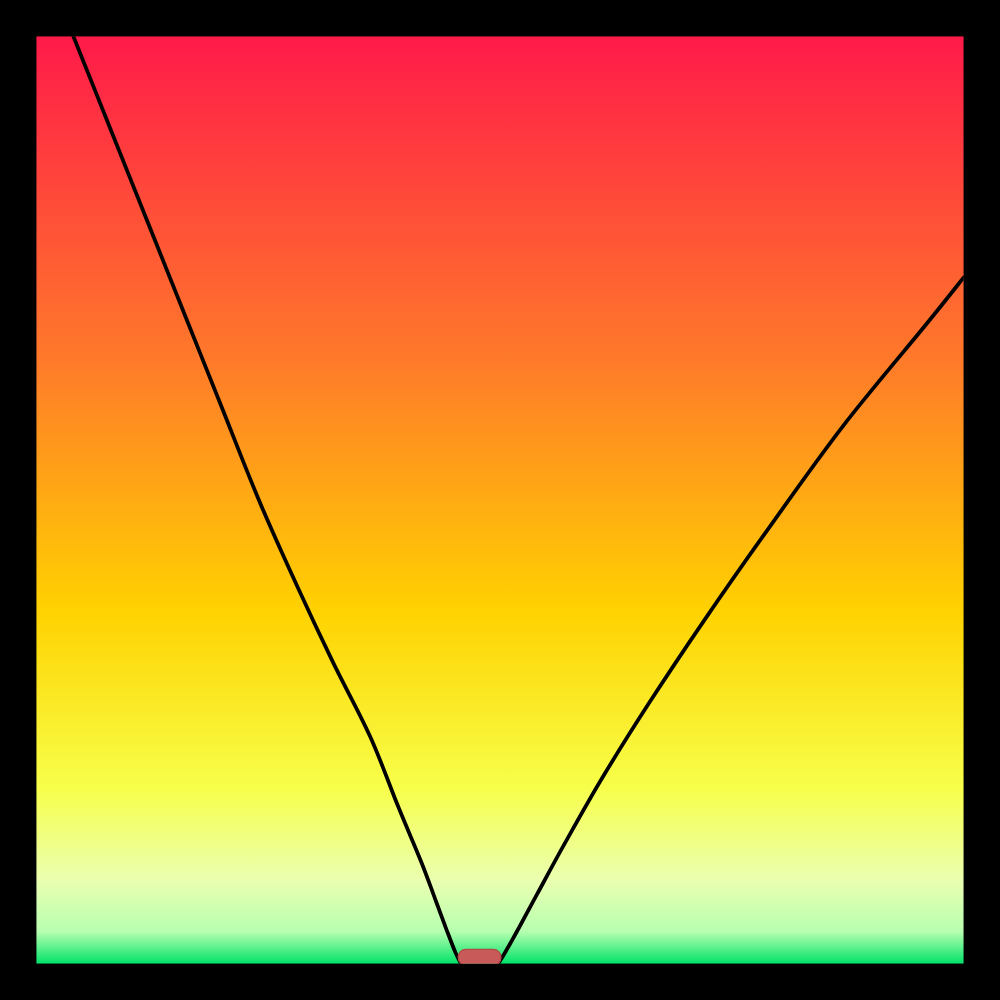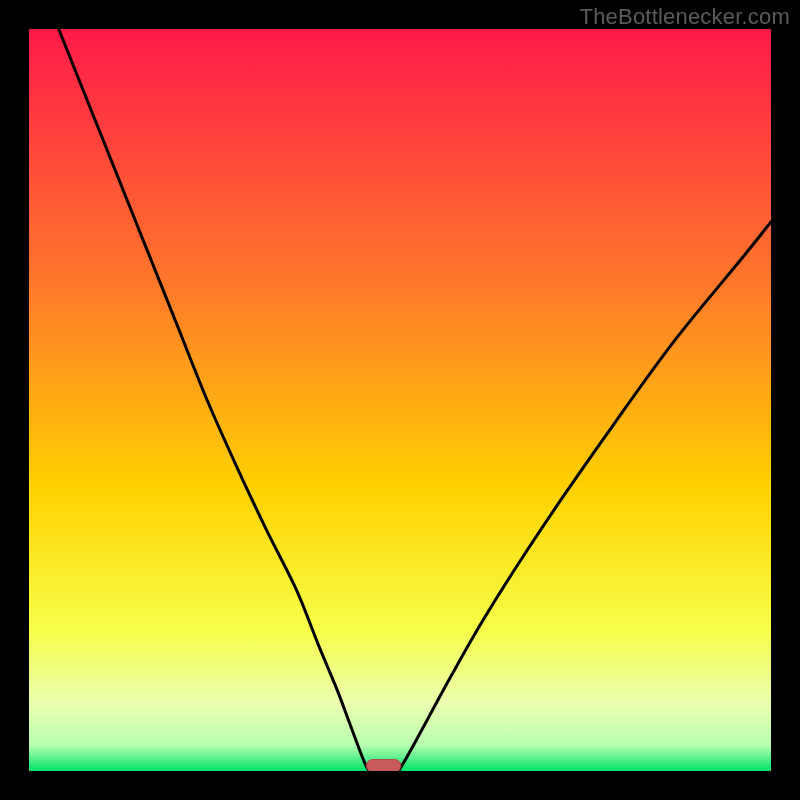--- a/index.html
+++ b/index.html
@@ -52,14 +52,13 @@
           <stop offset="91%" stop-color="#eaffb0"></stop>
           <stop offset="96.5%" stop-color="#b8ffb0"></stop>
           <stop offset="100%" stop-color="#00e268"></stop>
         </linearGradient>
     </defs>
     <rect x="0" y="0" width="742" height="742" fill="url(#bg-grad)"></rect>
     <path id="curve-left" fill="none" stroke-width="3" stroke-linecap="round" stroke="#000000" d="M 29.68 0.00 C 34.63 12.37, 49.47 49.47, 59.36 74.20 C 69.25 98.93, 79.15 123.67, 89.04 148.40 C 98.93 173.13, 108.83 197.87, 118.72 222.60 C 128.61 247.33, 138.51 272.07, 148.40 296.80 C 158.29 321.53, 168.19 347.50, 178.08 371.00 C 187.97 394.50, 197.87 416.14, 207.76 437.78 C 217.65 459.42, 227.55 480.45, 237.44 500.85 C 247.33 521.25, 258.46 541.04, 267.12 560.21 C 275.78 579.38, 282.58 599.16, 289.38 615.86 C 296.18 632.56, 302.98 648.01, 307.93 660.38 C 312.88 672.75, 315.60 680.78, 319.06 690.06 C 322.52 699.33, 325.99 708.86, 328.71 716.03 C 331.43 723.20, 333.53 728.77, 335.38 733.10 C 337.24 737.42, 339.09 740.52, 339.84 742.00"></path>
     <path id="curve-right" fill="none" stroke-width="3" stroke-linecap="round" stroke="#000000" d="M 369.52 742.00 C 370.51 740.39, 372.73 737.05, 375.45 732.35 C 378.17 727.65, 381.64 721.47, 385.84 713.80 C 390.04 706.14, 394.50 697.73, 400.68 686.35 C 406.86 674.97, 414.28 661.00, 422.94 645.54 C 431.60 630.08, 441.49 612.15, 452.62 593.60 C 463.75 575.05, 476.12 555.26, 489.72 534.24 C 503.32 513.22, 518.16 490.96, 534.24 467.46 C 550.32 443.96, 567.63 419.23, 586.18 393.26 C 604.73 367.29, 624.52 338.85, 645.54 311.64 C 666.56 284.43, 696.24 249.81, 712.32 230.02 C 728.40 210.23, 737.05 199.10, 742.00 192.92"></path>
     <rect id="marker" rx="6" ry="6" fill="#c85a5a" x="337.61" y="730.50" width="34.13" height="12.61" stroke="#b24848" stroke-width="1"></rect>
   </svg>
-  <div class="attribution">TheBottlenecker.com</div>
 </div>
 
 </body></html>

